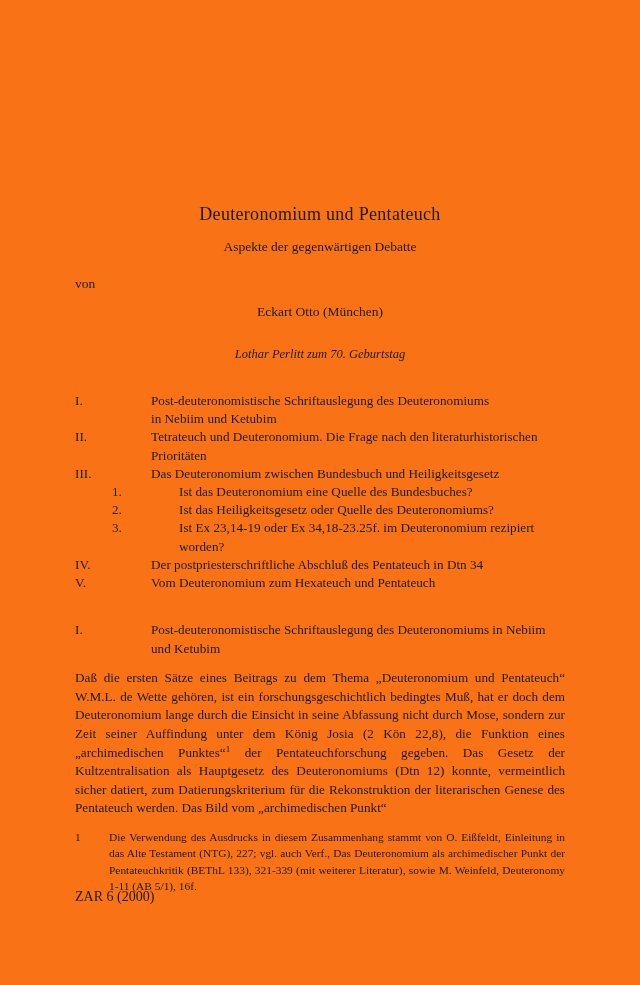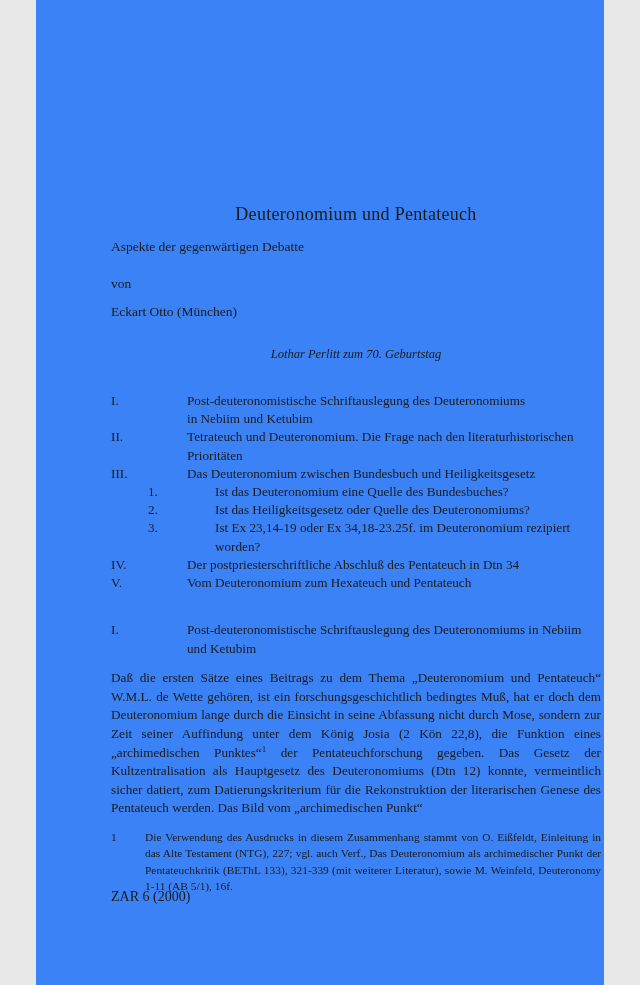--- a/index.html
+++ b/index.html
@@ -2,24 +2,24 @@
 <html><head>
 <meta charset="utf-8">
 <style>
   html, body {
     margin: 0;
     padding: 0;
     background: #e8e8e8;
   }
   .page {
     position: relative;
-    width: 568px;
+    width: 640px;
     height: 985px;
     margin: 0 auto;
-    background: #3b82f6;
+    background: #f97316;
     color: #1b1b1b;
     font-family: "Liberation Serif", "DejaVu Serif", serif;
     overflow: hidden;
   }
   .content {
     position: absolute;
     left: 75px;
     top: 0;
     width: 490px;
   }
@@ -28,30 +28,32 @@
   .title {
     margin-top: 203px;
     text-align: center;
     font-size: 18px;
     line-height: 22px;
     letter-spacing: 0.3px;
     font-weight: normal;
   }
   .subtitle {
     margin-top: 13px;
+    text-align: center;
     font-size: 13.5px;
     line-height: 17px;
   }
   .byline {
     margin-top: 20px;
     font-size: 13.5px;
     line-height: 17px;
   }
   .author {
     margin-top: 11px;
+    text-align: center;
     font-size: 13.5px;
     line-height: 17px;
   }
   .dedication {
     margin-top: 26px;
     text-align: center;
     font-style: italic;
     font-size: 12.5px;
     line-height: 16px;
   }

